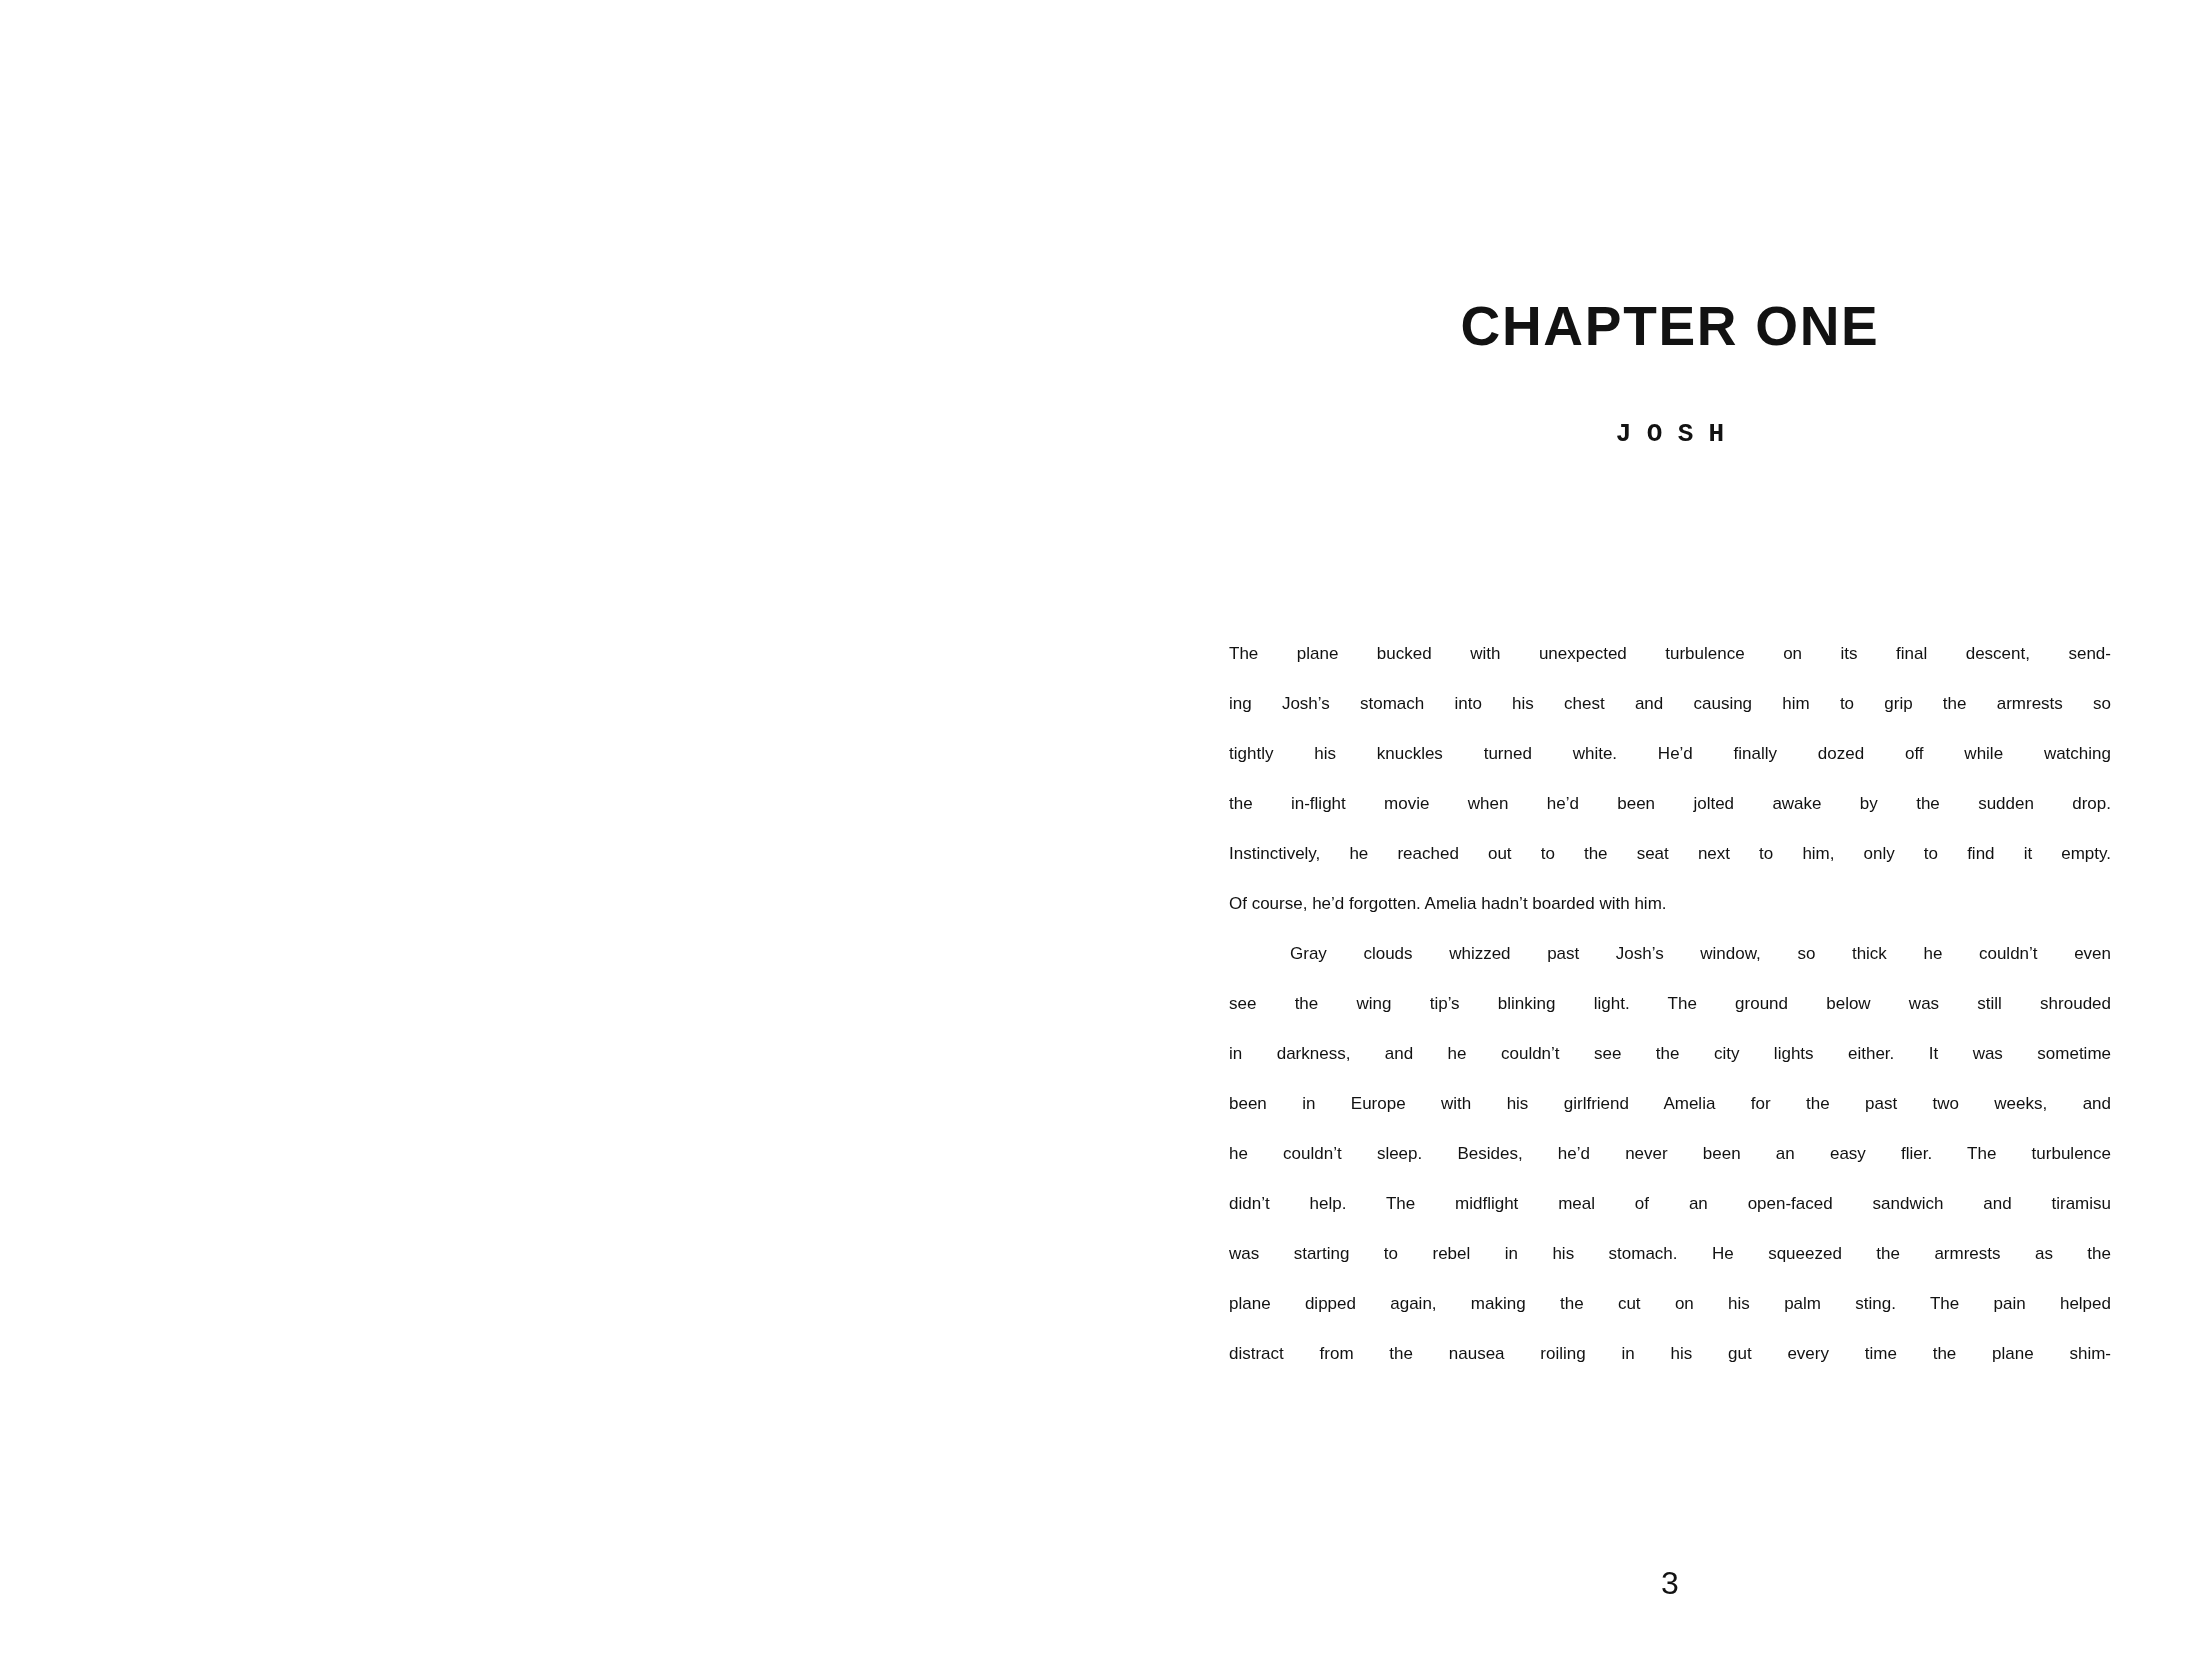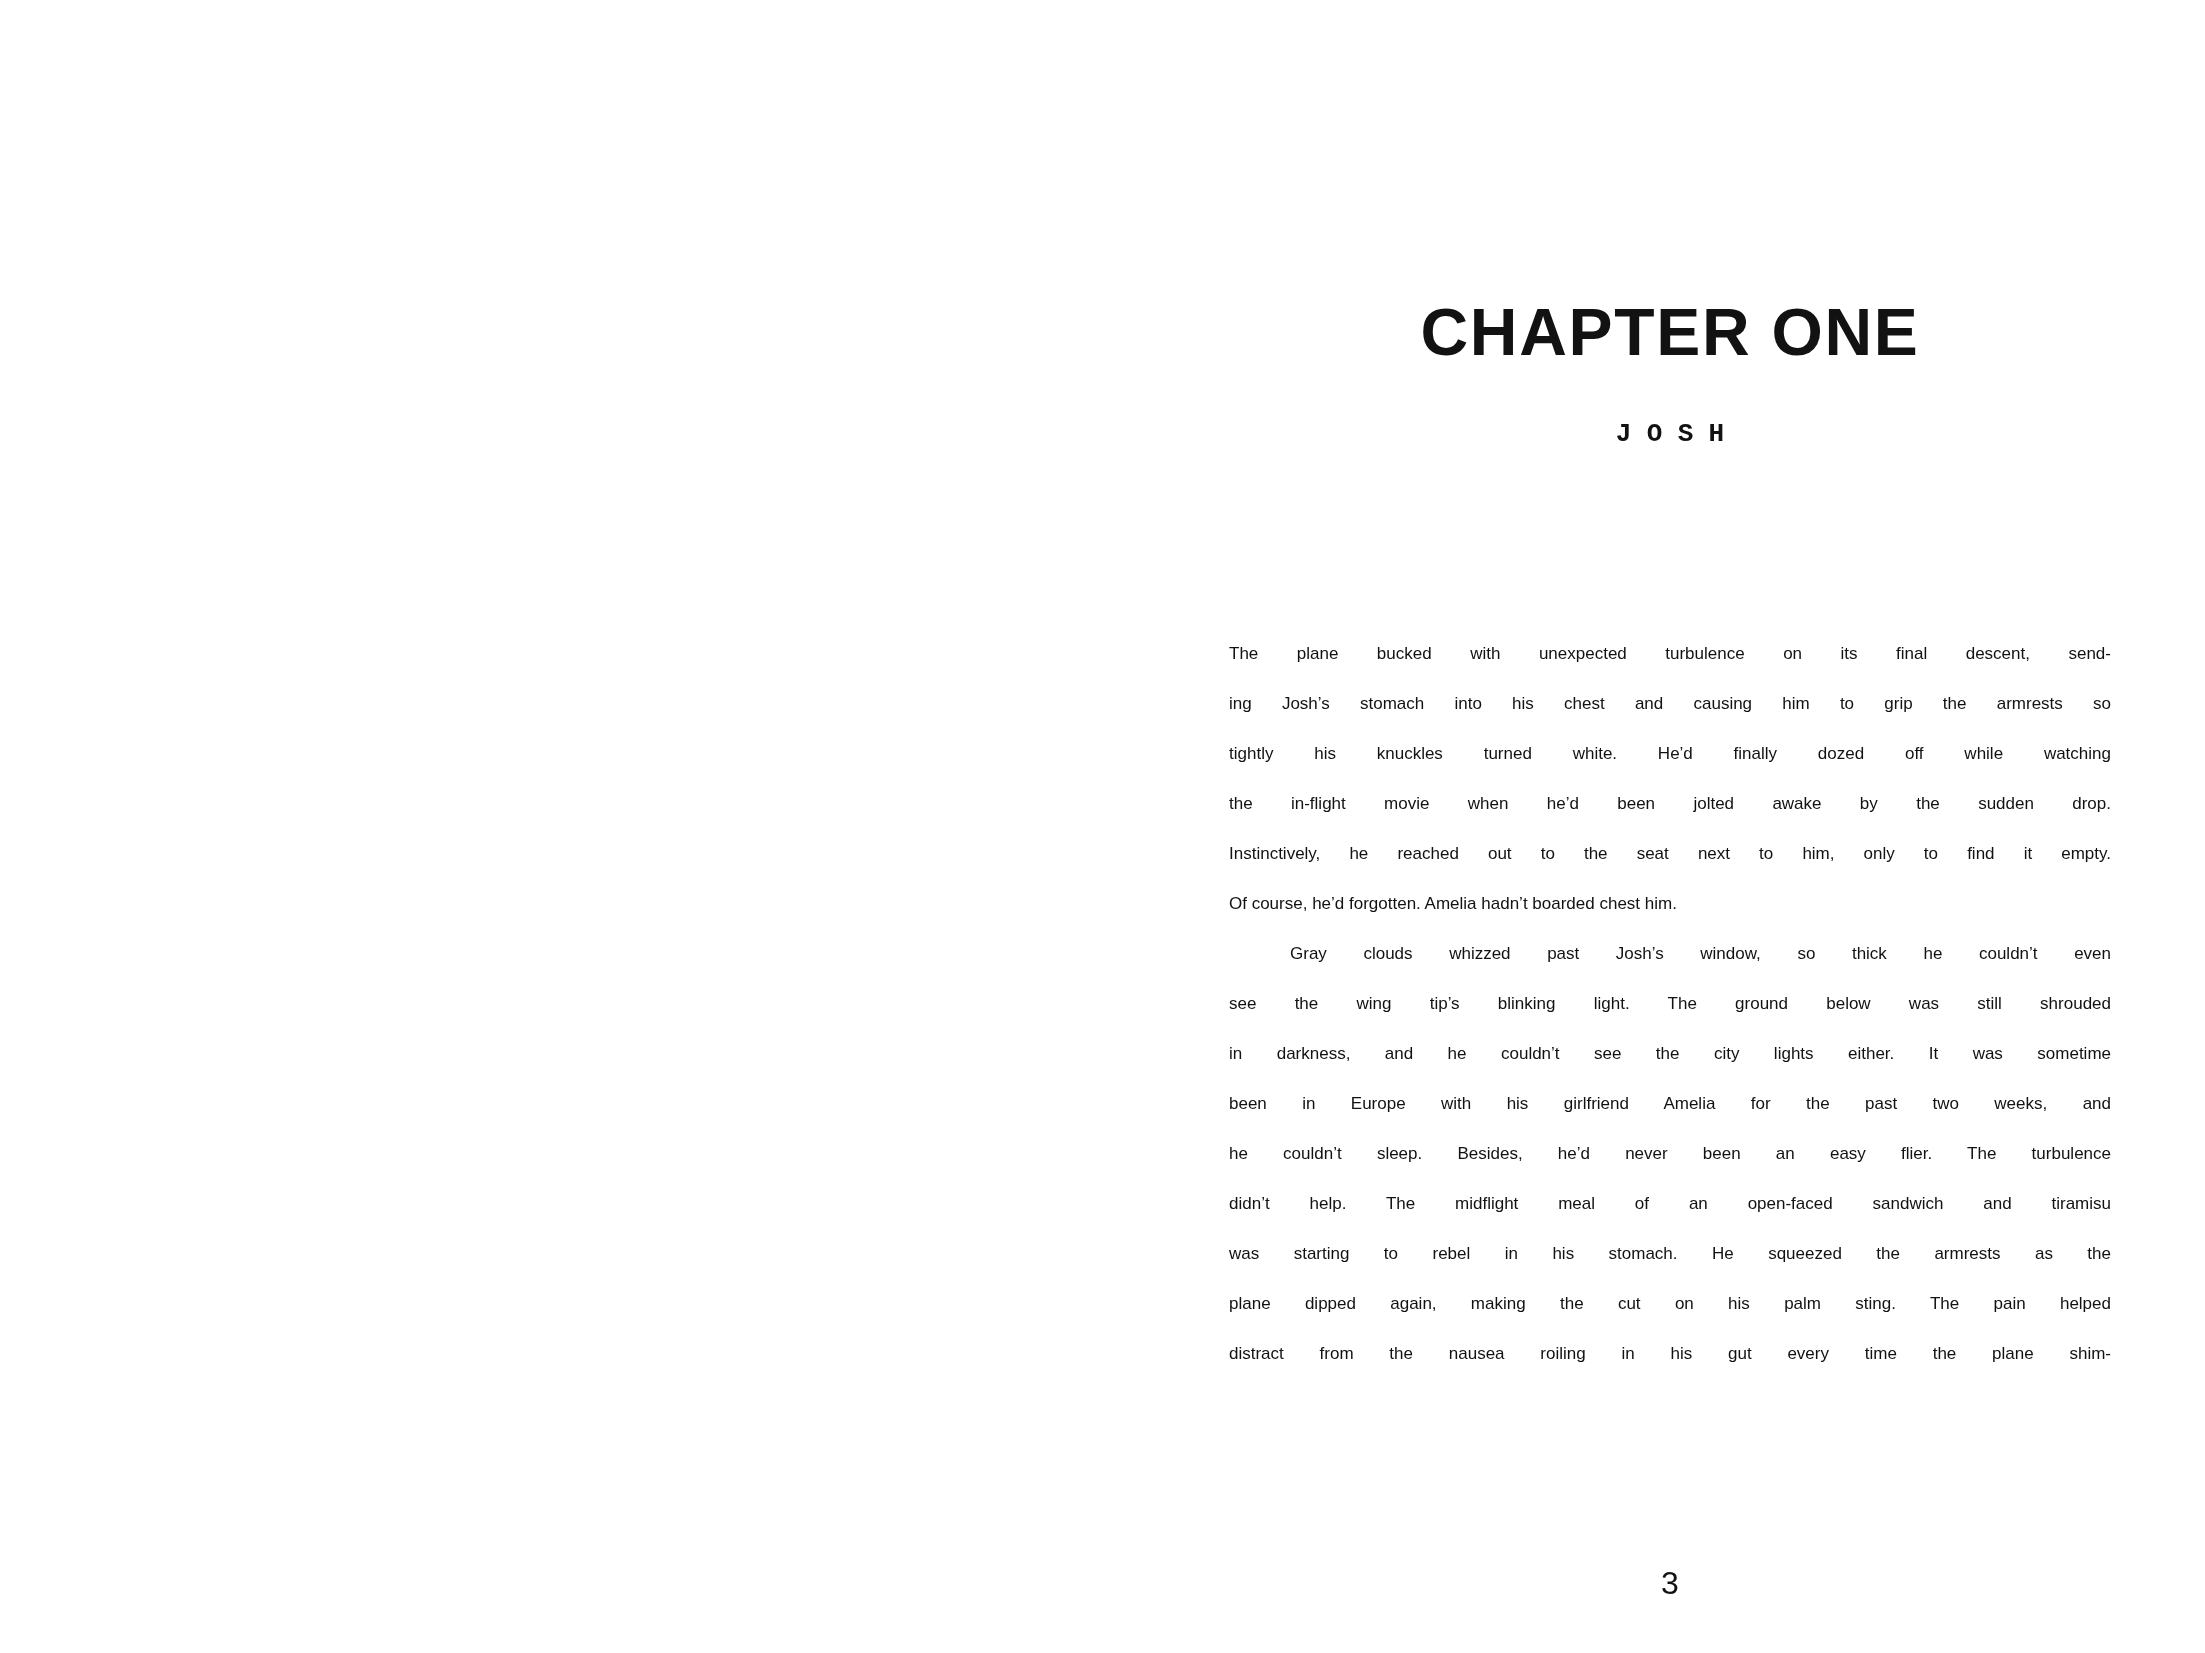--- a/index.html
+++ b/index.html
@@ -32,21 +32,21 @@
     color: #121212;
   }
 
   .chapter-title {
     position: absolute;
     top: 299px;
     left: 0;
     width: 100%;
     text-align: center;
     font-family: "Liberation Sans", sans-serif;
-    font-size: 66px;
+    font-size: 55px;
     font-weight: 600;
     letter-spacing: 1.7px;
     line-height: 1;
     color: #121212;
     white-space: nowrap;
   }
 
   .chapter-subtitle {
     position: absolute;
     top: 421px;
@@ -110,21 +110,21 @@
     <div class="text-block">
       <div class="chapter-title">CHAPTER ONE</div>
       <div class="chapter-subtitle">JOSH</div>
       <div class="body-text">
           <div class="paragraph">
             <div class="line first">The plane bucked with unexpected turbulence on its final descent, send-</div>
             <div class="line">ing Josh’s stomach into his chest and causing him to grip the armrests so</div>
             <div class="line">tightly his knuckles turned white. He’d finally dozed off while watching</div>
             <div class="line">the in-flight movie when he’d been jolted awake by the sudden drop.</div>
             <div class="line">Instinctively, he reached out to the seat next to him, only to find it empty.</div>
-            <div class="line last">Of course, he’d forgotten. Amelia hadn’t boarded chest him.</div>
+            <div class="line last">Of course, he’d forgotten. Amelia hadn’t boarded with him.</div>
           </div>
           <div class="paragraph indent">
             <div class="line first">Gray clouds whizzed past Josh’s window, so thick he couldn’t even</div>
             <div class="line">see the wing tip’s blinking light. The ground below was still shrouded</div>
             <div class="line">in darkness, and he couldn’t see the city lights either. It was sometime</div>
             <div class="line">been in Europe with his girlfriend Amelia for the past two weeks, and</div>
             <div class="line">he couldn’t sleep. Besides, he’d never been an easy flier. The turbulence</div>
             <div class="line">didn’t help. The midflight meal of an open-faced sandwich and tiramisu</div>
             <div class="line">was starting to rebel in his stomach. He squeezed the armrests as the</div>
             <div class="line">plane dipped again, making the cut on his palm sting. The pain helped</div>

